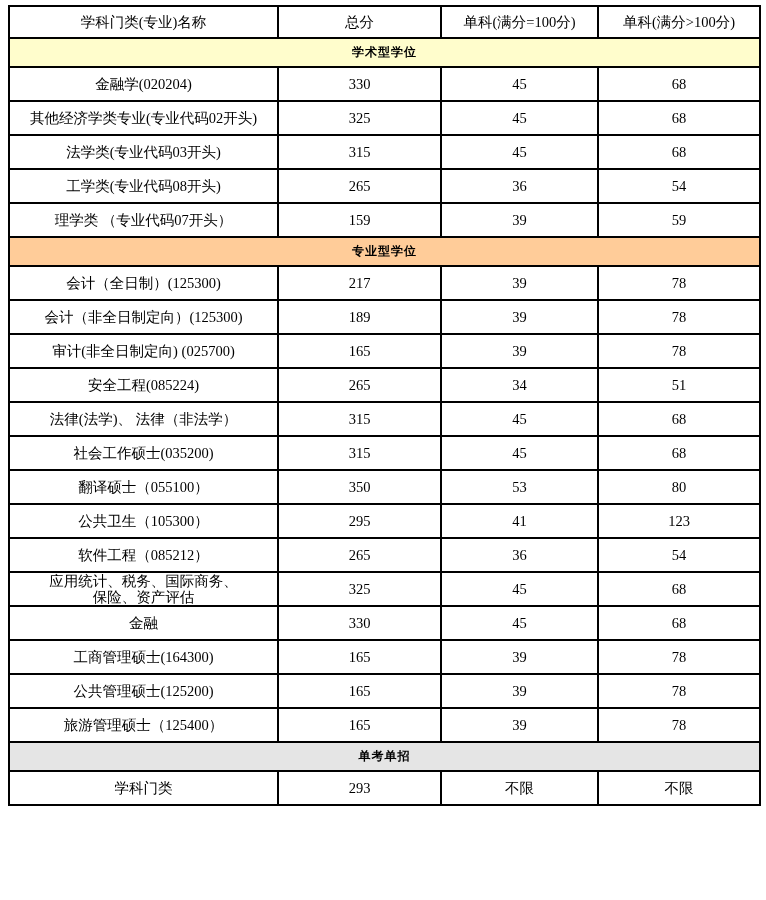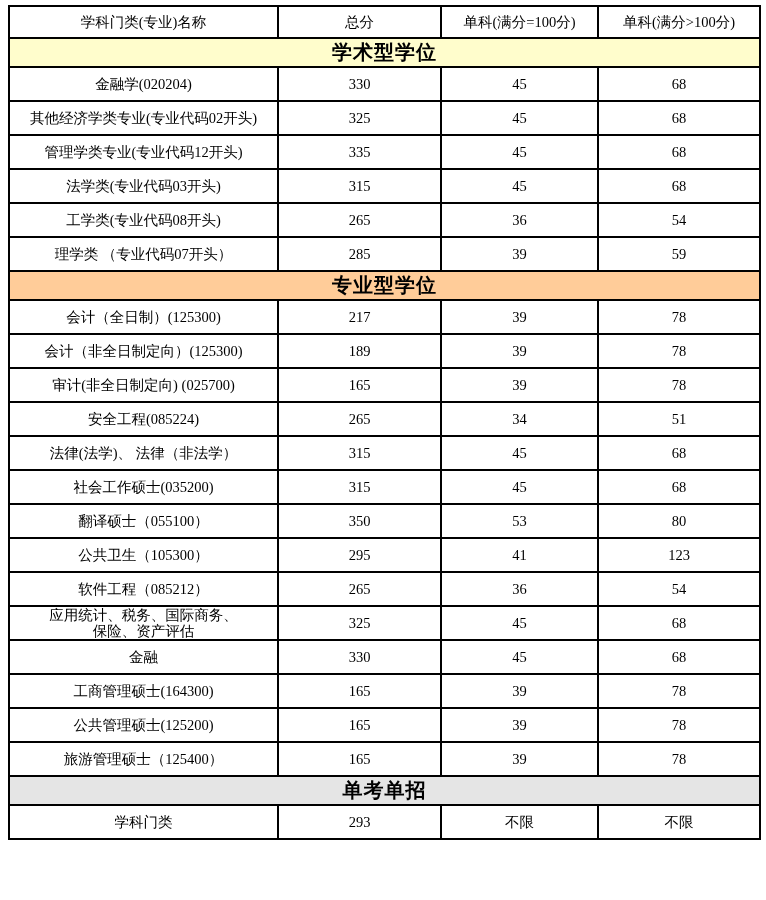--- a/index.html
+++ b/index.html
@@ -44,21 +44,21 @@
   td.data-cell {
     font-family: "Liberation Serif", "DejaVu Serif", serif;
     font-size: 14.5px;
     height: 32px;
     line-height: 1.12;
     white-space: pre-line;
   }
   td.section-cell {
     font-family: "Liberation Sans", "DejaVu Sans", sans-serif;
     font-weight: bold;
-    font-size: 20px;
+    font-size: 12px;
     height: 27px;
     letter-spacing: 1px;
   }
 </style>
 </head>
 <body>
 
 <div class="page">
   <table class="score-table">
     <colgroup>
@@ -85,40 +85,34 @@
           <td class="data-cell">45</td>
           <td class="data-cell">68</td>
         </tr>
         <tr>
           <td class="data-cell">其他经济学类专业(专业代码02开头)</td>
           <td class="data-cell">325</td>
           <td class="data-cell">45</td>
           <td class="data-cell">68</td>
         </tr>
         <tr>
-          <td class="data-cell">管理学类专业(专业代码12开头)</td>
-          <td class="data-cell">335</td>
-          <td class="data-cell">45</td>
-          <td class="data-cell">68</td>
-        </tr>
-        <tr>
           <td class="data-cell">法学类(专业代码03开头)</td>
           <td class="data-cell">315</td>
           <td class="data-cell">45</td>
           <td class="data-cell">68</td>
         </tr>
         <tr>
           <td class="data-cell">工学类(专业代码08开头)</td>
           <td class="data-cell">265</td>
           <td class="data-cell">36</td>
           <td class="data-cell">54</td>
         </tr>
         <tr>
           <td class="data-cell">理学类 （专业代码07开头）</td>
-          <td class="data-cell">285</td>
+          <td class="data-cell">159</td>
           <td class="data-cell">39</td>
           <td class="data-cell">59</td>
         </tr>
         <tr>
           <td colspan="4" class="section-cell" style="background: rgb(255, 204, 153);">专业型学位</td>
         </tr>
         <tr>
           <td class="data-cell">会计（全日制）(125300)</td>
           <td class="data-cell">217</td>
           <td class="data-cell">39</td>

